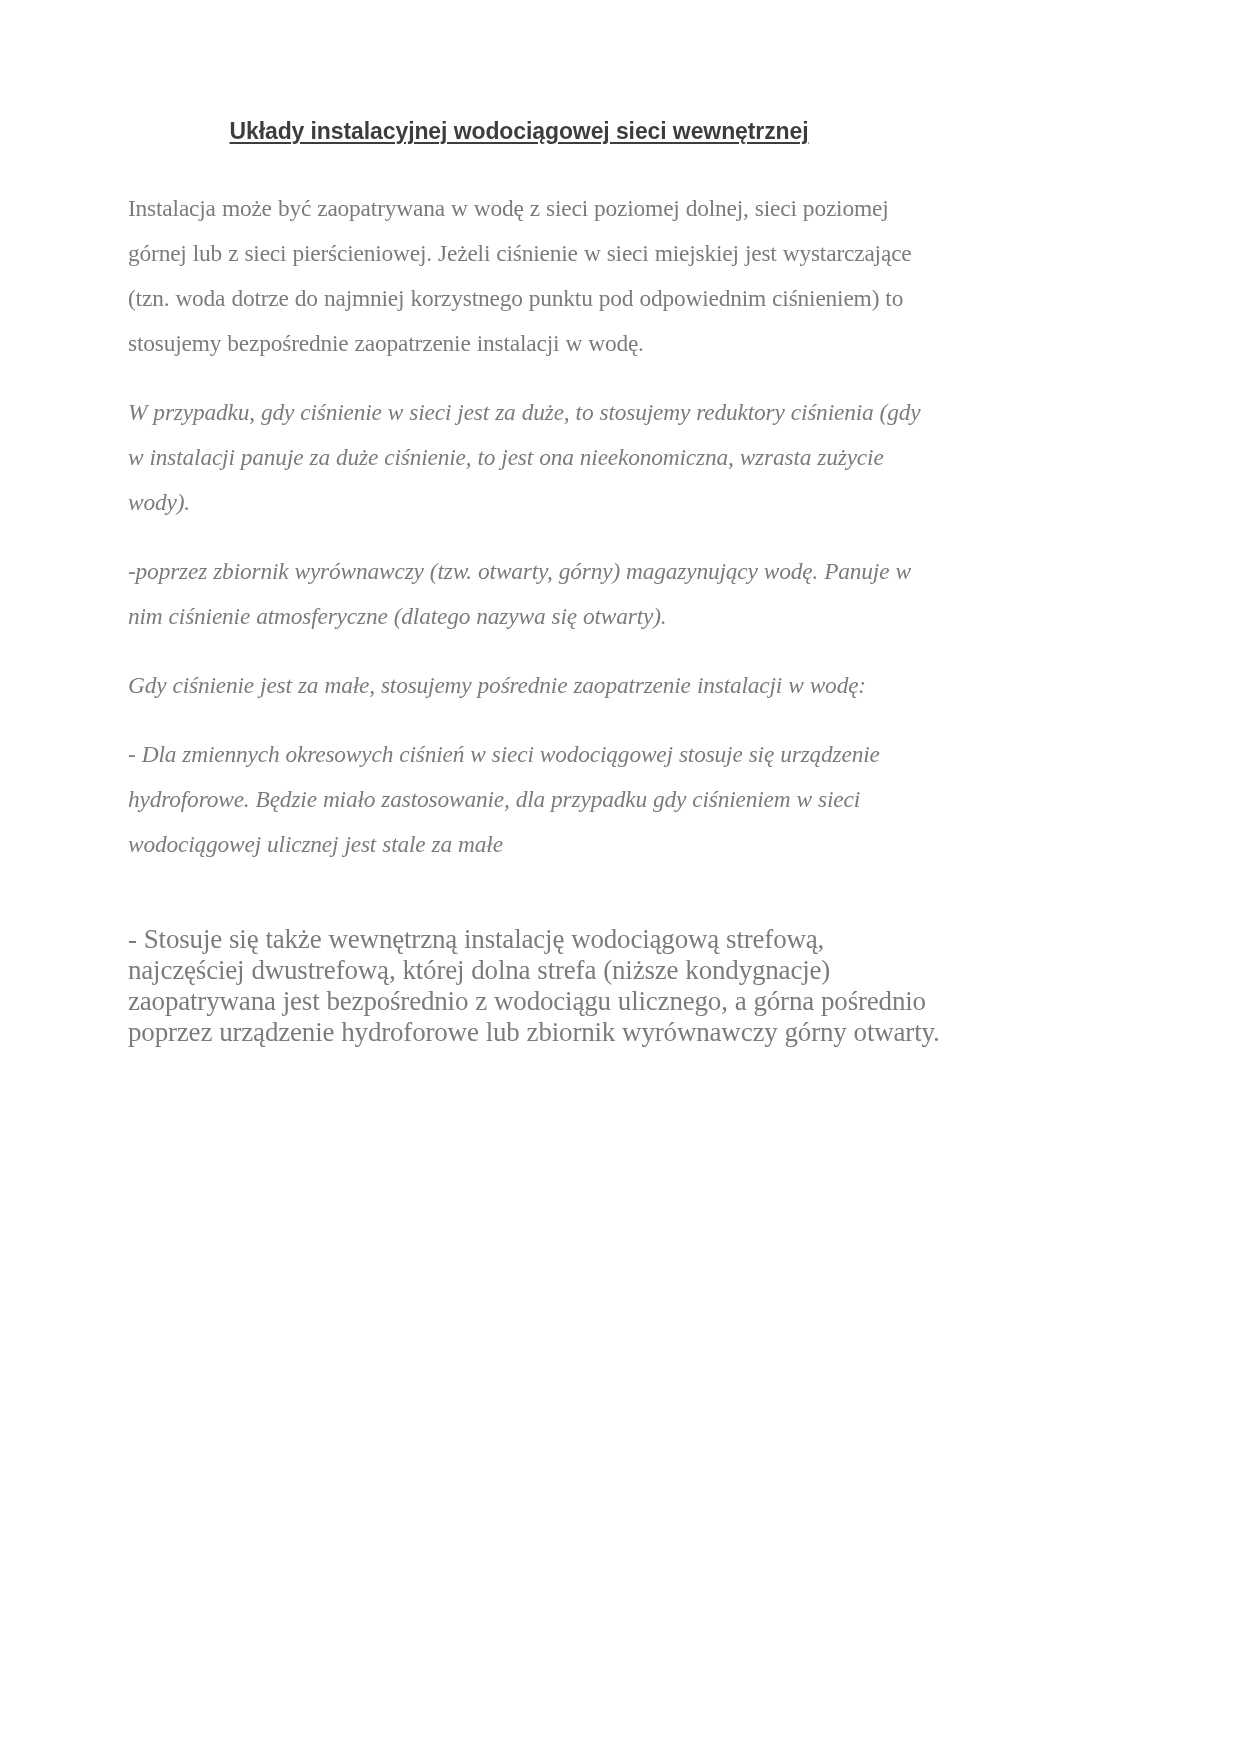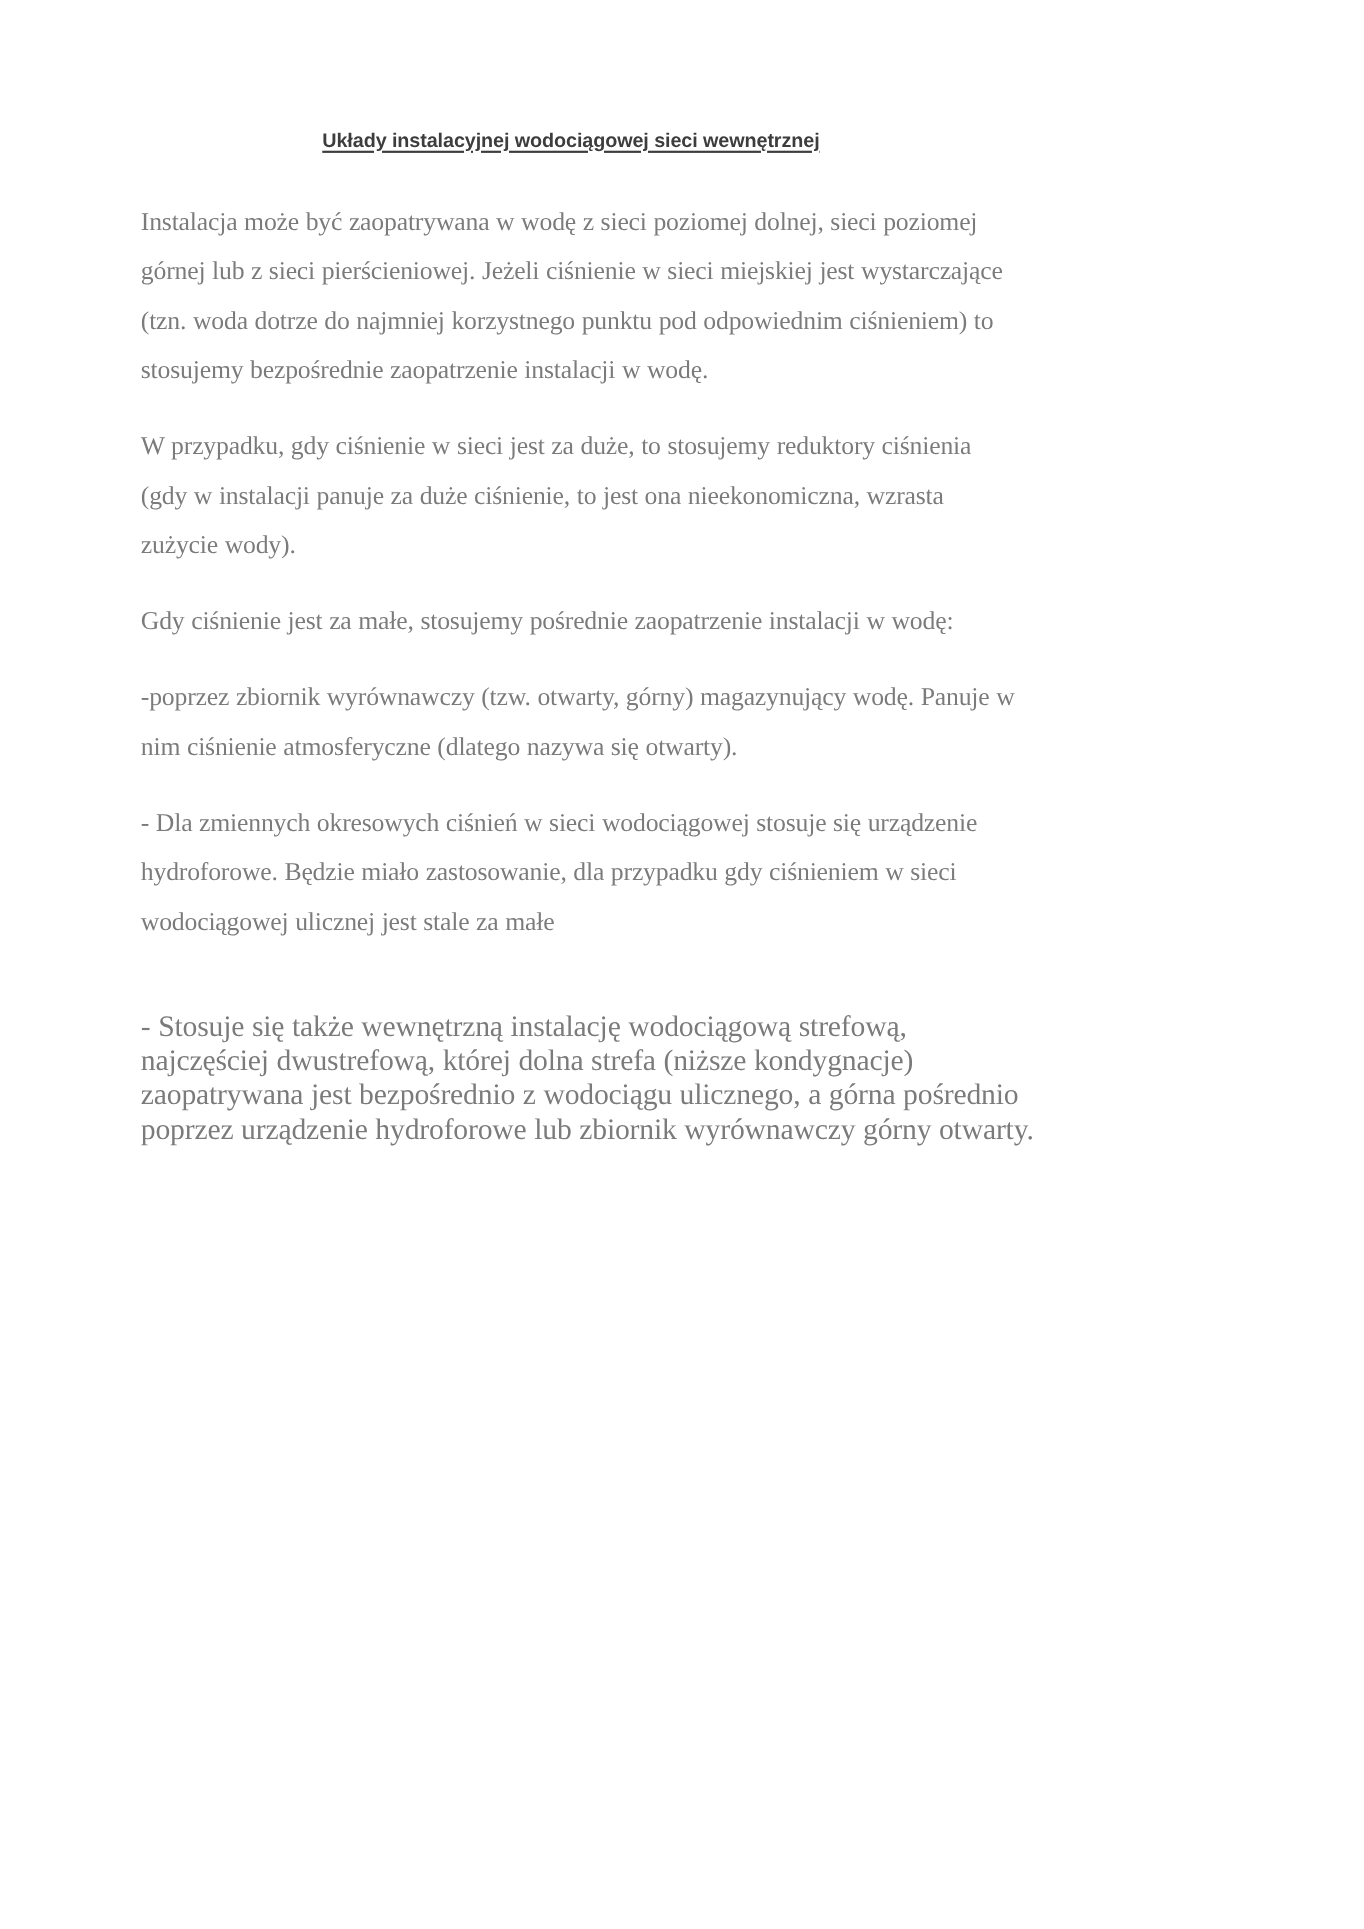--- a/index.html
+++ b/index.html
@@ -28,21 +28,21 @@
     position: absolute;
     left: 128px;
     top: 118px;
     width: 800px;
   }
 
   
   .doc-title {
     font-family: "Liberation Sans", "DejaVu Sans", sans-serif;
     font-weight: bold;
-    font-size: 18px;
+    font-size: 23px;
     letter-spacing: -0.1px;
     text-align: center;
     text-decoration: underline;
     text-underline-offset: 3px;
     text-decoration-thickness: 1.6px;
     color: #404040;
     margin: 0 0 0 0;
     padding-right: 18px;
     line-height: 1.2;
     white-space: nowrap;
@@ -52,21 +52,21 @@
   .para {
     font-size: 23.4px;
     line-height: 45px;
     margin: 0;
     color: #3b82f6;
     letter-spacing: -0.18px;
     word-spacing: 0.4px;
   }
 
   .para.spaced-top-1 { margin-top: 40px; }
-  .para.spaced-top-2 { margin-top: 24px; }
+  .para.spaced-top-2 { margin-top: 24px; font-style: italic; }
 
   
   .para.tight {
     line-height: 31px;
     font-size: 27px;
     margin-top: 57px;
     width: 818px;
   }
 
   
@@ -79,22 +79,22 @@
 
 <div class="page scan">
   <div class="content">
 
     <h1 class="doc-title">Układy instalacyjnej wodociągowej sieci wewnętrznej</h1>
 
     <p class="para spaced-top-1">Instalacja może być zaopatrywana w wodę z sieci poziomej dolnej, sieci poziomej górnej lub z sieci pierścieniowej. Jeżeli ciśnienie w sieci miejskiej jest wystarczające (tzn. woda dotrze do najmniej korzystnego punktu pod odpowiednim ciśnieniem) to stosujemy bezpośrednie zaopatrzenie instalacji w wodę.</p>
 
     <p class="para spaced-top-2">W przypadku, gdy ciśnienie w sieci jest za duże, to stosujemy reduktory ciśnienia (gdy w instalacji panuje za duże ciśnienie, to jest ona nieekonomiczna, wzrasta zużycie wody).</p>
 
+    <p class="para spaced-top-2">-poprzez zbiornik wyrównawczy (tzw. otwarty, górny) magazynujący wodę. Panuje w nim ciśnienie atmosferyczne (dlatego nazywa się otwarty).</p>
+
     <p class="para spaced-top-2">Gdy ciśnienie jest za małe, stosujemy pośrednie zaopatrzenie instalacji w wodę:</p>
-
-    <p class="para spaced-top-2">-poprzez zbiornik wyrównawczy (tzw. otwarty, górny) magazynujący wodę. Panuje w nim ciśnienie atmosferyczne (dlatego nazywa się otwarty).</p>
 
     <p class="para spaced-top-2">- Dla zmiennych okresowych ciśnień w sieci wodociągowej stosuje się urządzenie hydroforowe. Będzie miało zastosowanie, dla przypadku gdy ciśnieniem w sieci wodociągowej ulicznej jest stale za małe</p>
 
     <p class="para tight">- Stosuje się także wewnętrzną instalację wodociągową strefową, najczęściej dwustrefową, której dolna strefa (niższe kondygnacje) zaopatrywana jest bezpośrednio z wodociągu ulicznego, a górna pośrednio poprzez urządzenie hydroforowe lub zbiornik wyrównawczy górny otwarty.</p>
 
   </div>
 </div>
 
 </body></html>

